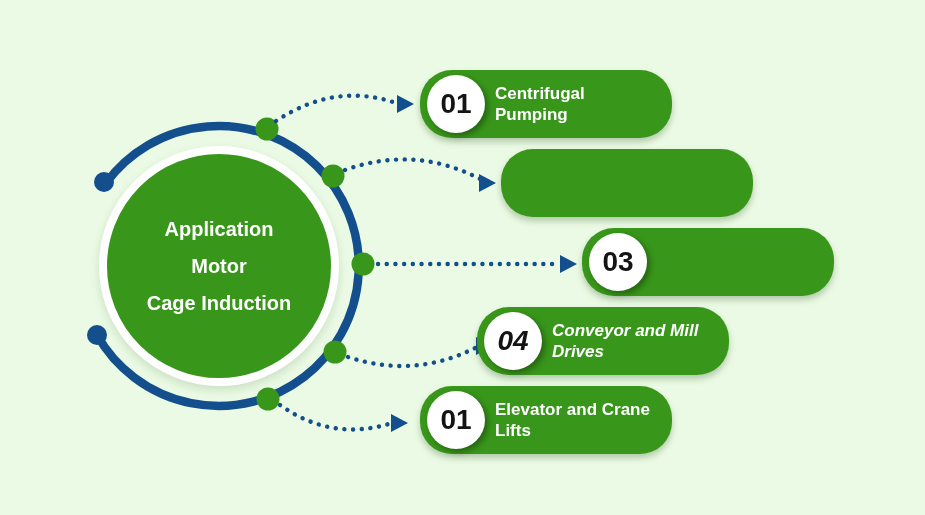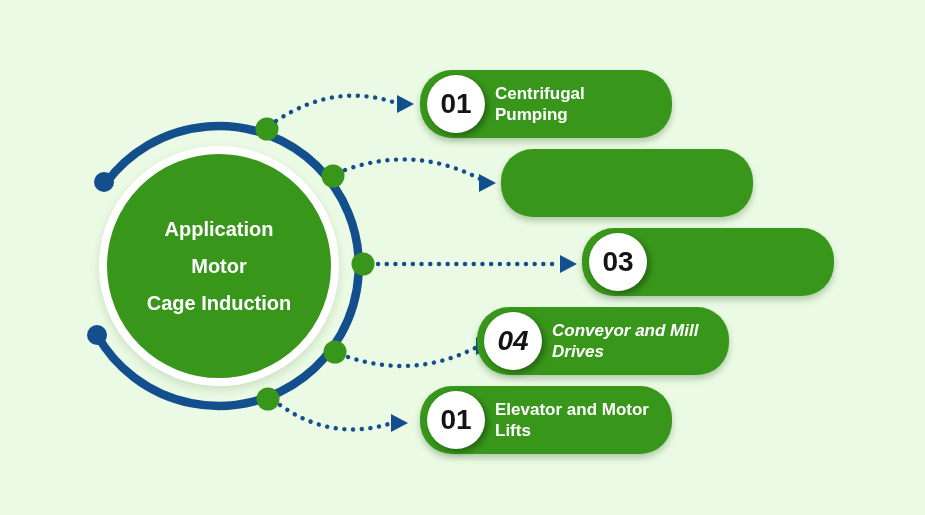--- a/index.html
+++ b/index.html
@@ -131,16 +131,16 @@
     <div class="pill-num">03</div>
   </div>
 
   <div class="pill pill-4">
     <div class="pill-num">04</div>
     <div class="pill-label">Conveyor and Mill Drives</div>
   </div>
 
   <div class="pill pill-5">
     <div class="pill-num">01</div>
-    <div class="pill-label">Elevator and Motor Lifts</div>
+    <div class="pill-label">Elevator and Crane Lifts</div>
   </div>
 
 </div>
 
 </body></html>

